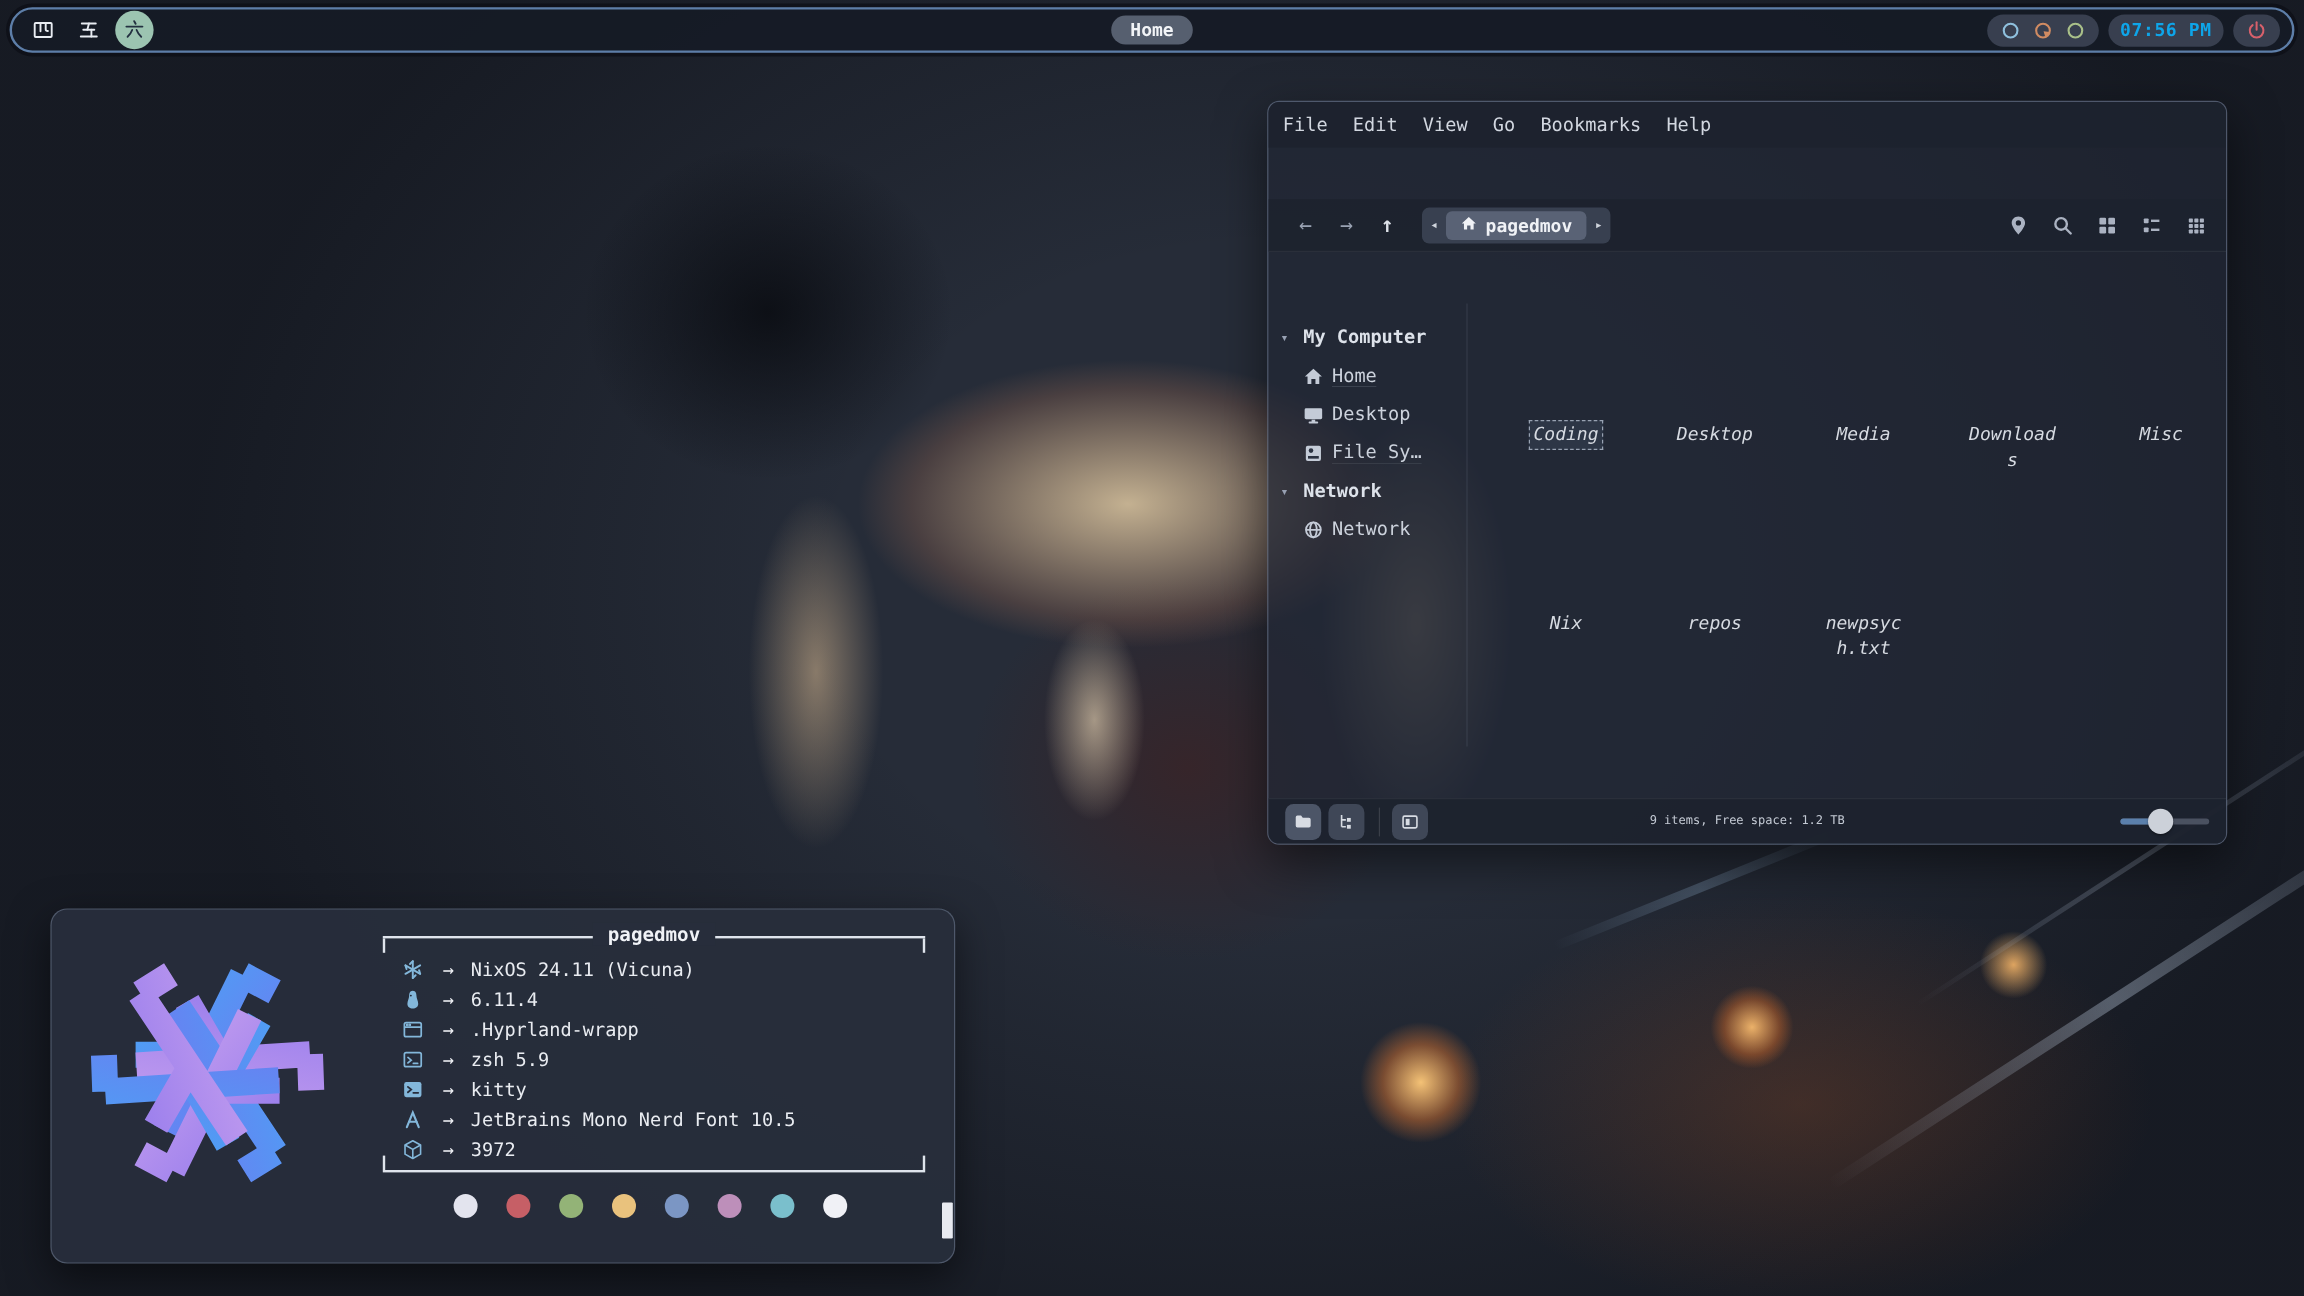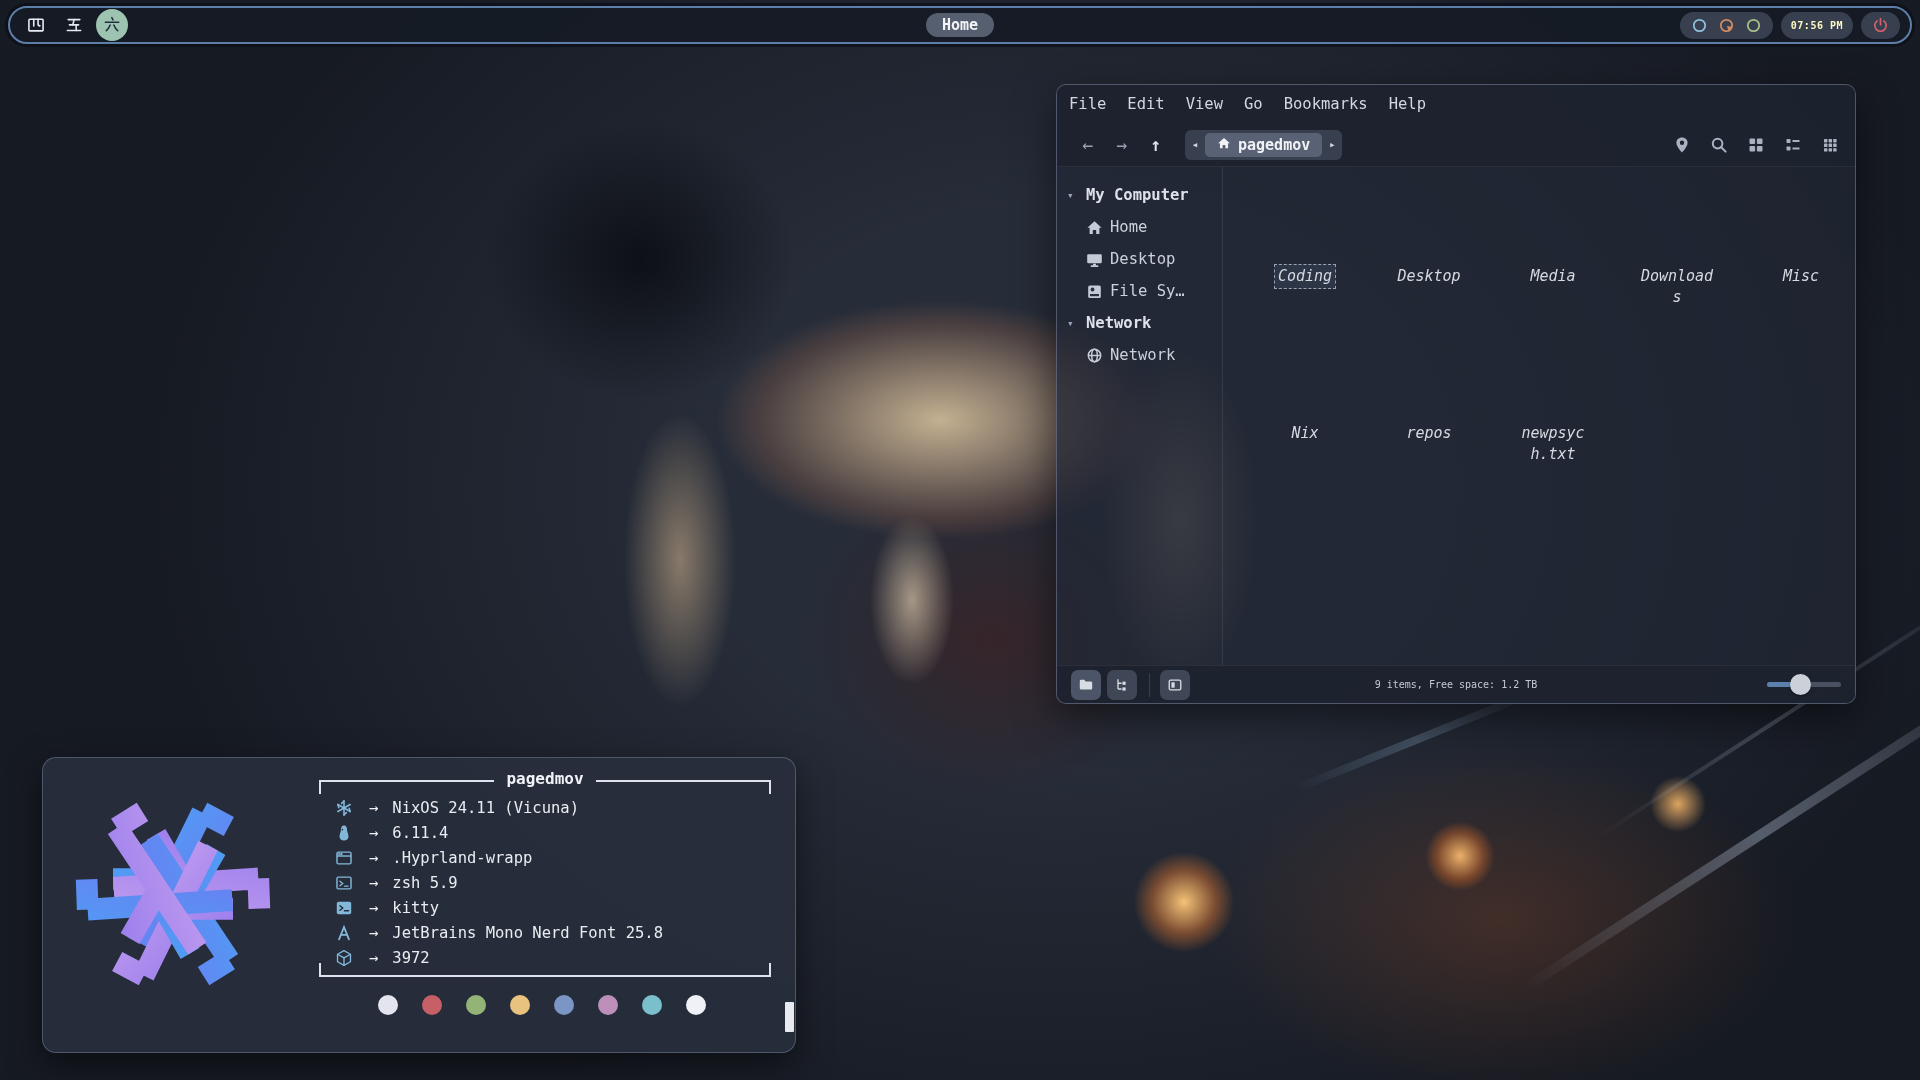--- a/index.html
+++ b/index.html
@@ -43,30 +43,30 @@
   .ws { width:32px; height:32px; border-radius:50%; display:flex; align-items:center; justify-content:center; color:#e8ecf2; cursor:default; }
   .ws svg { width:20px; height:20px; }
   .ws.active { background:#9cc4b1; color:#233041; }
   .tb-center { position:absolute; left:0; right:0; display:flex; justify-content:center; pointer-events:none; }
   .tb-title { pointer-events:auto; background:rgba(92,101,117,.92); border-radius:14px; padding:3px 16px;
     font-weight:bold; font-size:15px; color:#f2f4f7; }
   .tb-right { margin-left:auto; display:flex; align-items:center; gap:8px; }
   .pill { background:rgba(60,68,84,.9); border-radius:14px; height:27px; display:flex; align-items:center; padding:0 10px; gap:8px; }
   .ind { width:19px; height:19px; display:flex; }
   .ind svg { width:19px; height:19px; }
-  .clock { font-weight:bold; font-size:10px; color:#fef9c3; letter-spacing:.5px; }
+  .clock { font-weight:bold; font-size:15px; color:#0ea5e9; letter-spacing:.5px; }
   .power { color:#d8606b; }
   .power svg { width:19px; height:19px; }
   
   .fm { position:absolute; left:1056px; top:84px; width:800px; height:620px;
     border-radius:10px; overflow:hidden;
     border:1px solid rgba(125,140,165,.5);
     background:rgba(33,39,52,.72);
     box-shadow:0 14px 40px rgba(0,0,0,.5);
-    display:flex; flex-direction:column; z-index:20; }
+    display:flex; flex-direction:column; z-index:20;gap:43px; }
   .fm-menubar { height:38px; background:rgba(28,34,46,.88); display:flex; align-items:center; padding:0 12px; gap:21px; flex:none; }
   .fm-menubar span { font-size:15.5px; color:#d2d7e0; cursor:default; }
   .fm-toolbar { height:44px; background:rgba(28,34,46,.88); display:flex; align-items:center; padding:0 14px; flex:none;
     border-bottom:1px solid rgba(255,255,255,.06); }
   .nav-btn { width:34px; height:30px; display:flex; align-items:center; justify-content:center; font-size:18px; color:#99a2b2; border-radius:6px; }
   .nav-btn.up { color:#dde1e8; font-weight:bold; }
   .pathbar { margin-left:12px; height:30px; background:rgba(58,66,82,.95); border-radius:6px; display:flex; align-items:center; }
   .path-chev { width:20px; text-align:center; font-size:11px; color:#cfd4dc; }
   .path-tab { background:#596275; border-radius:5px; margin:3px 0; height:24px; display:flex; align-items:center; gap:7px; padding:0 12px; color:#f0f2f6; font-size:15px; font-weight:bold; }
   .path-tab svg { width:14px; height:14px; }
@@ -563,21 +563,21 @@
         <div class="ff-row">
           <span class="ff-icon">
             <svg viewBox="0 0 20 20" xmlns="http://www.w3.org/2000/svg">
               <g fill="none" stroke="currentColor" stroke-width="2" stroke-linecap="round">
                 <path d="M4.5 17 L10 3.5 L15.5 17"></path>
                 <path d="M6.6 12h6.8"></path>
               </g>
             </svg>
           </span>
           <span class="ff-arrow">→</span>
-          <span>JetBrains Mono Nerd Font 25.8</span>
+          <span>JetBrains Mono Nerd Font 10.5</span>
         </div>
         <div class="ff-row">
           <span class="ff-icon">
             <svg viewBox="0 0 20 20" xmlns="http://www.w3.org/2000/svg">
               <g fill="none" stroke="currentColor" stroke-width="1.5" stroke-linejoin="round">
                 <path d="M10 1.8 L17.2 5.8 V14.2 L10 18.2 L2.8 14.2 V5.8 Z"></path>
                 <path d="M2.8 5.8 L10 9.8 L17.2 5.8"></path>
                 <path d="M10 9.8 V18.2"></path>
               </g>
             </svg>

